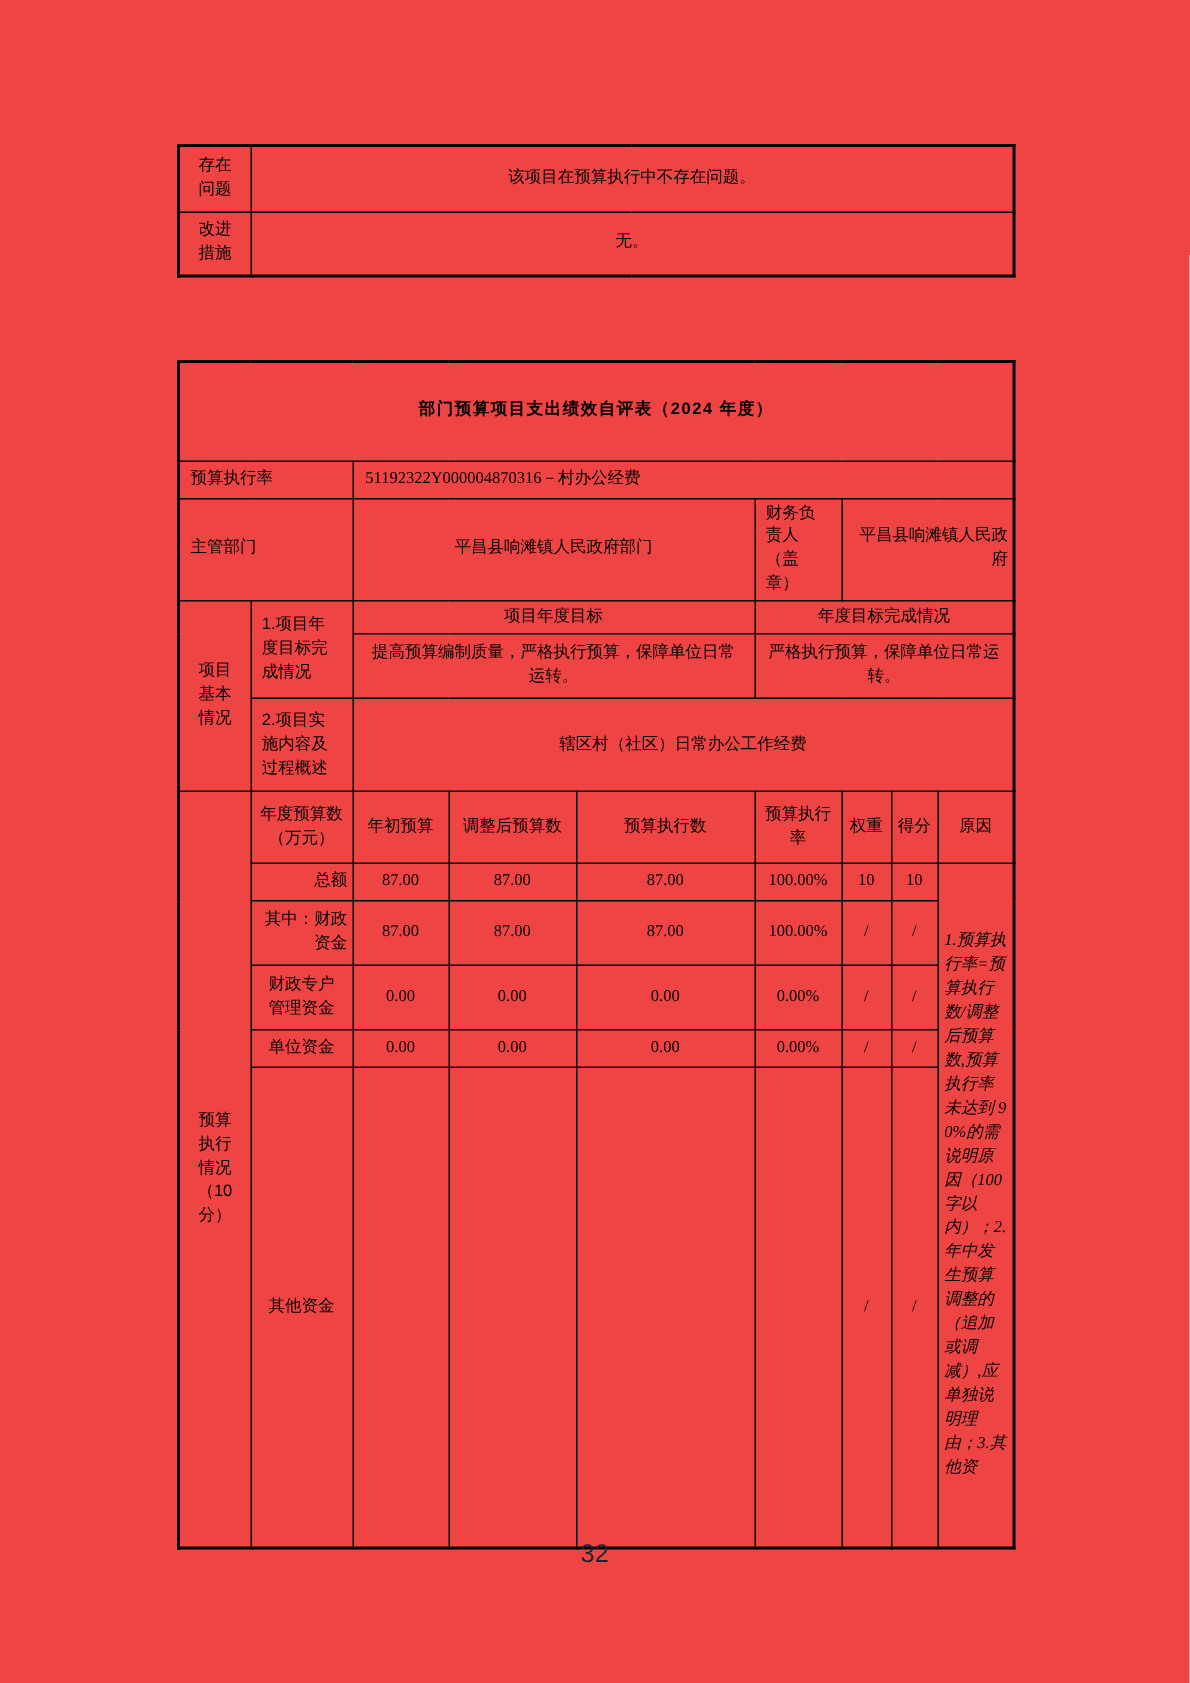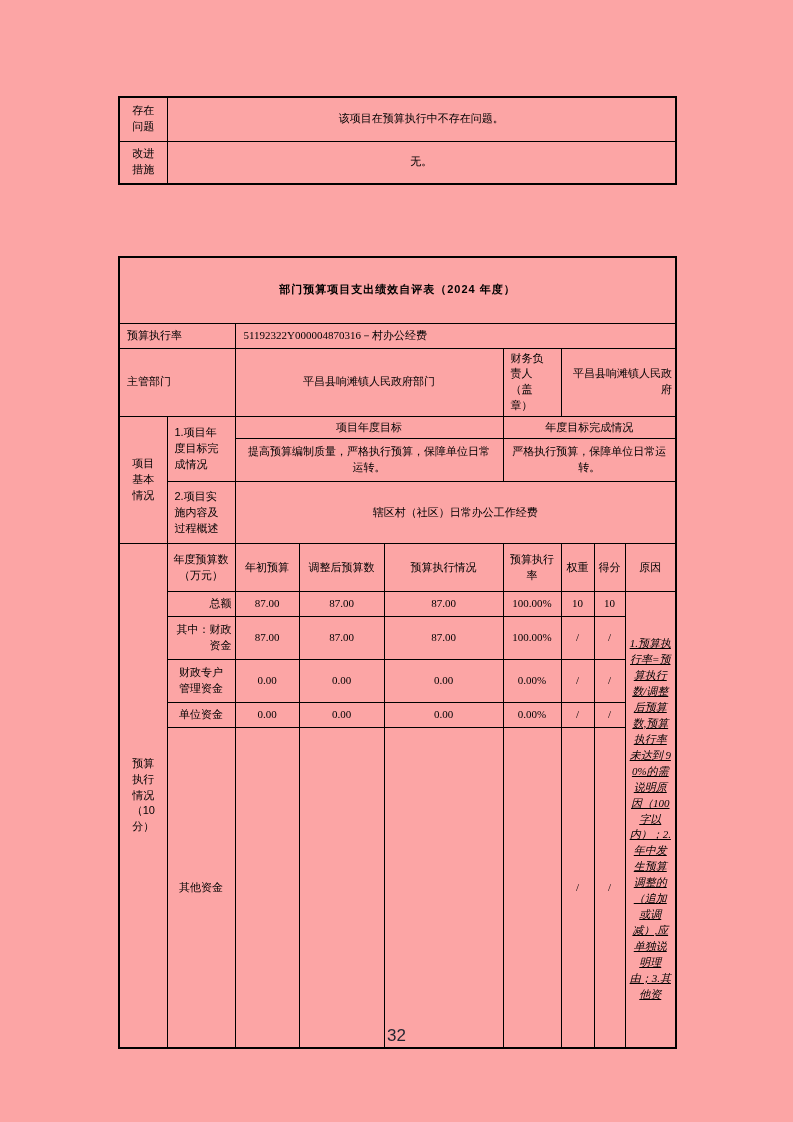--- a/index.html
+++ b/index.html
@@ -1,21 +1,21 @@
 <!DOCTYPE html>
 <html><head>
 <meta charset="utf-8">
 <style>
   * { box-sizing: border-box; margin: 0; padding: 0; }
   html, body { background: #ffffff; }
   .page {
     position: relative;
     width: 793px;
     height: 1122px;
-    background: #fca5a5;
+    background: #ef4444;
     font-family: "Liberation Sans", sans-serif;
     color: #000000;
     overflow: hidden;
   }
   table.doc-table {
     position: absolute;
     border-collapse: collapse;
     table-layout: fixed;
     border: 2px solid #000;
   }
@@ -23,21 +23,21 @@
     border: 1px solid #000;
     overflow: hidden;
     font-size: 11px;
     line-height: 1.45;
     vertical-align: middle;
     word-break: break-all;
   }
   
   #top-table { left: 118px; top: 96px; width: 557px; }
   
-  #eval-table { left: 118px; top: 256px; width: 557px; }
+  #eval-table { left: 118px; top: 240px; width: 557px; }
 
   td.cell-label-narrow { text-align: center; padding: 2px 8px; }
   td.cell-value-left   { text-align: center; padding: 2px 8px; }
   td.cell-label-left   { text-align: left; padding: 2px 7px; }
   td.cell-center       { text-align: right; padding: 2px 3px; }
   td.cell-title {
     text-align: center;
     font-weight: bold;
     font-size: 17px;
     letter-spacing: 1px;
@@ -53,27 +53,26 @@
   td.cell-code {
     text-align: left;
     font-family: "Liberation Serif", serif;
     font-size: 11px;
     padding: 2px 8px;
   }
   td.cell-big { font-size: 12px; }
   td.cell-side { text-align: center; padding: 2px 9px; }
   td.cell-note {
     vertical-align: top;
-    text-align: center;
+    text-align: left;
     font-family: "Liberation Serif", serif;
     font-style: italic;
     font-size: 10px;
     line-height: 21px;
     padding: 3px 4px;
-    text-decoration: underline;
   }
   .page-number {
     position: absolute;
     left: 0; top: 1026px;
     width: 100%;
     text-align: center;
     font-size: 17px;
     color: #1f2430;
   }
 </style>
@@ -145,21 +144,21 @@
     <tr style="height:62px">
       <td class="cell-label-left">2.项目实施内容及过程概述</td>
       <td class="cell-value-left cell-big" colspan="7">辖区村（社区）日常办公工作经费</td>
     </tr>
 
     <tr style="height:48px">
       <td class="cell-side" rowspan="6">预算执行情况（10分）</td>
       <td class="cell-hdr">年度预算数（万元）</td>
       <td class="cell-hdr">年初预算</td>
       <td class="cell-hdr">调整后预算数</td>
-      <td class="cell-hdr">预算执行情况</td>
+      <td class="cell-hdr">预算执行数</td>
       <td class="cell-hdr">预算执行率</td>
       <td class="cell-hdr">权重</td>
       <td class="cell-hdr">得分</td>
       <td class="cell-hdr">原因</td>
     </tr>
 
     <tr style="height:25px">
       <td class="cell-center">总额</td>
       <td class="cell-num">87.00</td>
       <td class="cell-num">87.00</td>

